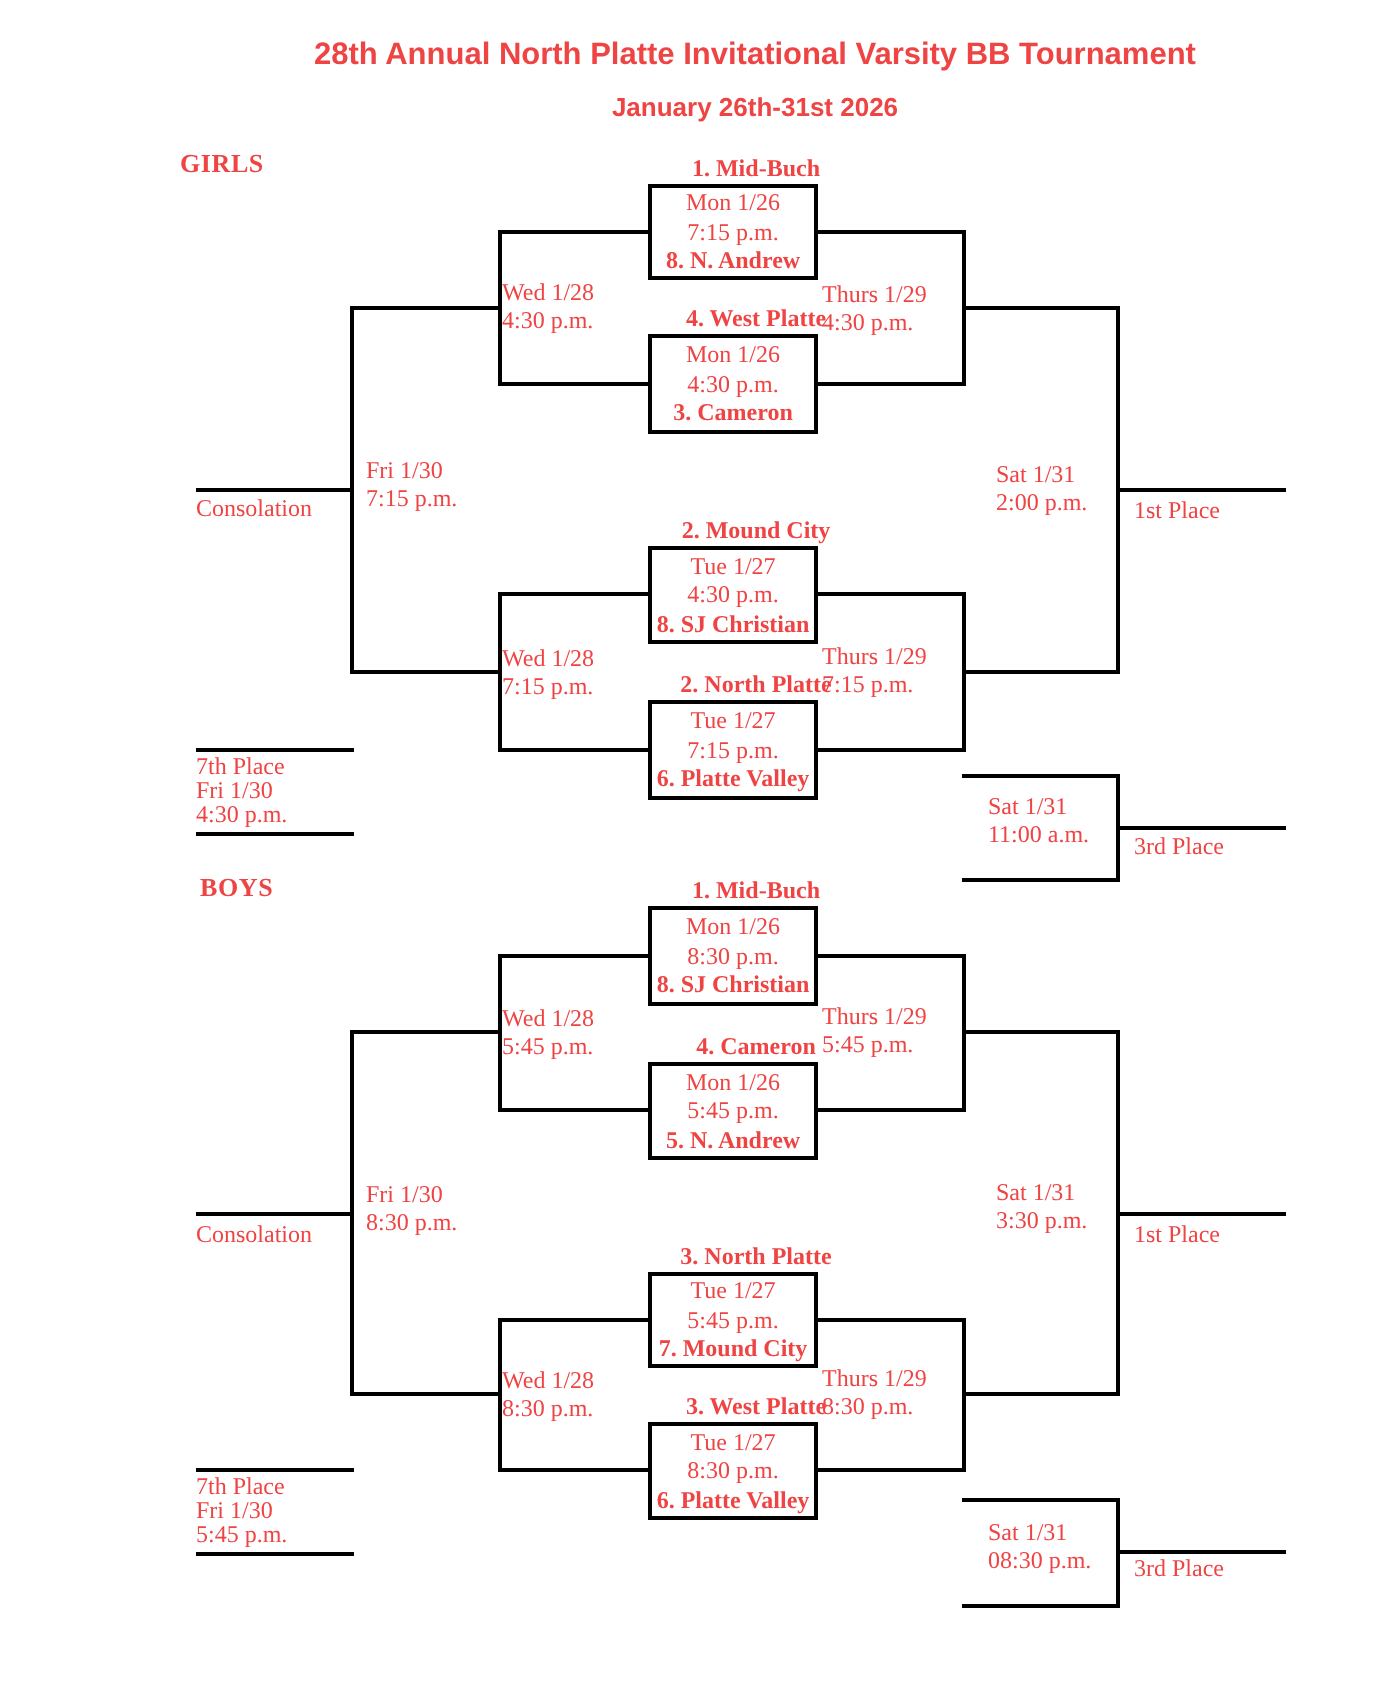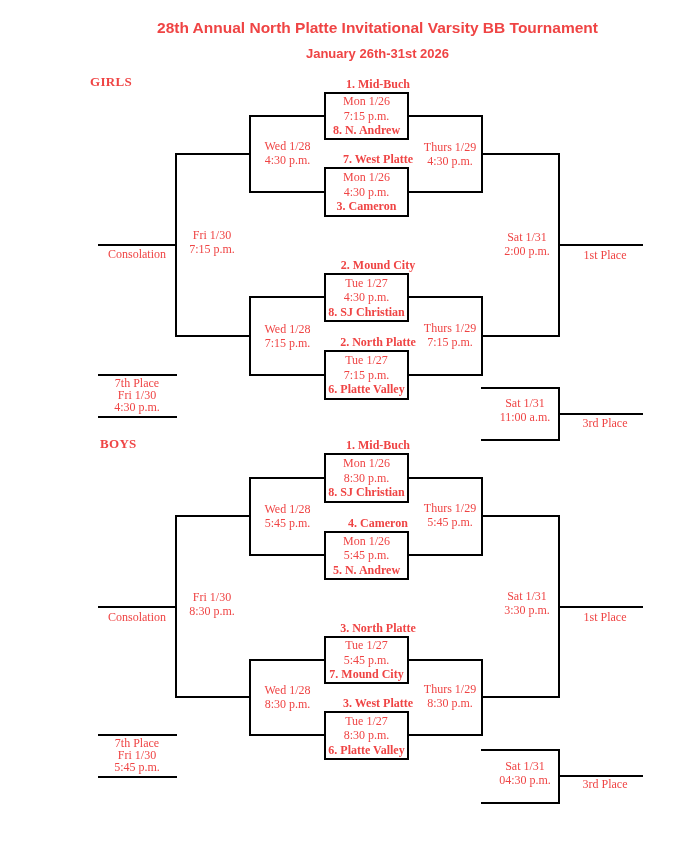--- a/index.html
+++ b/index.html
@@ -11,21 +11,21 @@
   .subtitle{font-size:13px;line-height:16px;margin-top:9px;}
   .sec{position:absolute;font-size:13px;font-weight:bold;letter-spacing:.3px;}
   .hline{position:absolute;height:2px;background:#000;}
   .vline{position:absolute;width:2px;background:#000;}
   .gbox{position:absolute;left:324px;width:85px;border:2px solid #000;box-sizing:border-box;
         display:flex;flex-direction:column;justify-content:space-evenly;align-items:center;
         text-align:center;font-size:12px;line-height:13px;}
   .gbox .bseed{font-weight:bold;}
   .seed{position:absolute;left:323px;width:110px;text-align:center;font-weight:bold;
         font-size:12px;line-height:14px;}
-  .lbl{position:absolute;text-align:center;font-size:12px;line-height:14px;}
+  .lbl{position:absolute;text-align:left;font-size:12px;line-height:14px;}
   .lbl.tight{line-height:12px;}
 </style>
 </head>
 <body>
 
 <div class="page">
 
   <div class="hdr">
     <div class="title">28th Annual North Platte Invitational Varsity BB Tournament</div>
     <div class="subtitle">January 26th-31st 2026</div>
@@ -33,21 +33,21 @@
 
   <div class="sec" style="left:90px;top:74px;">GIRLS</div>
 
   <div class="seed" style="top:77px;">1. Mid-Buch</div>
   <div class="gbox" style="top:92px;height:48px;">
     <div>Mon 1/26</div>
     <div>7:15 p.m.</div>
     <div class="bseed">8. N. Andrew</div>
   </div>
 
-  <div class="seed" style="top:152px;">7. West Platte</div>
+  <div class="seed" style="top:152px;">4. West Platte</div>
   <div class="gbox" style="top:167px;height:50px;">
     <div>Mon 1/26</div>
     <div>4:30 p.m.</div>
     <div class="bseed">3. Cameron</div>
   </div>
 
   <div class="seed" style="top:258px;">2. Mound City</div>
   <div class="gbox" style="top:273px;height:49px;">
     <div>Tue 1/27</div>
     <div>4:30 p.m.</div>
@@ -214,17 +214,17 @@
     <div>Fri 1/30</div>
     <div>5:45 p.m.</div>
   </div>
   <div class="lbl" style="left:498px;top:589px;width:58px;">
     <div>Sat 1/31</div>
     <div>3:30 p.m.</div>
   </div>
   <div class="lbl" style="left:567px;top:610px;width:76px;">1st Place</div>
   <div class="lbl" style="left:494px;top:759px;width:62px;">
     <div>Sat 1/31</div>
-    <div>04:30 p.m.</div>
+    <div>08:30 p.m.</div>
   </div>
   <div class="lbl" style="left:567px;top:777px;width:76px;">3rd Place</div>
 
 </div>
 
 </body></html>

